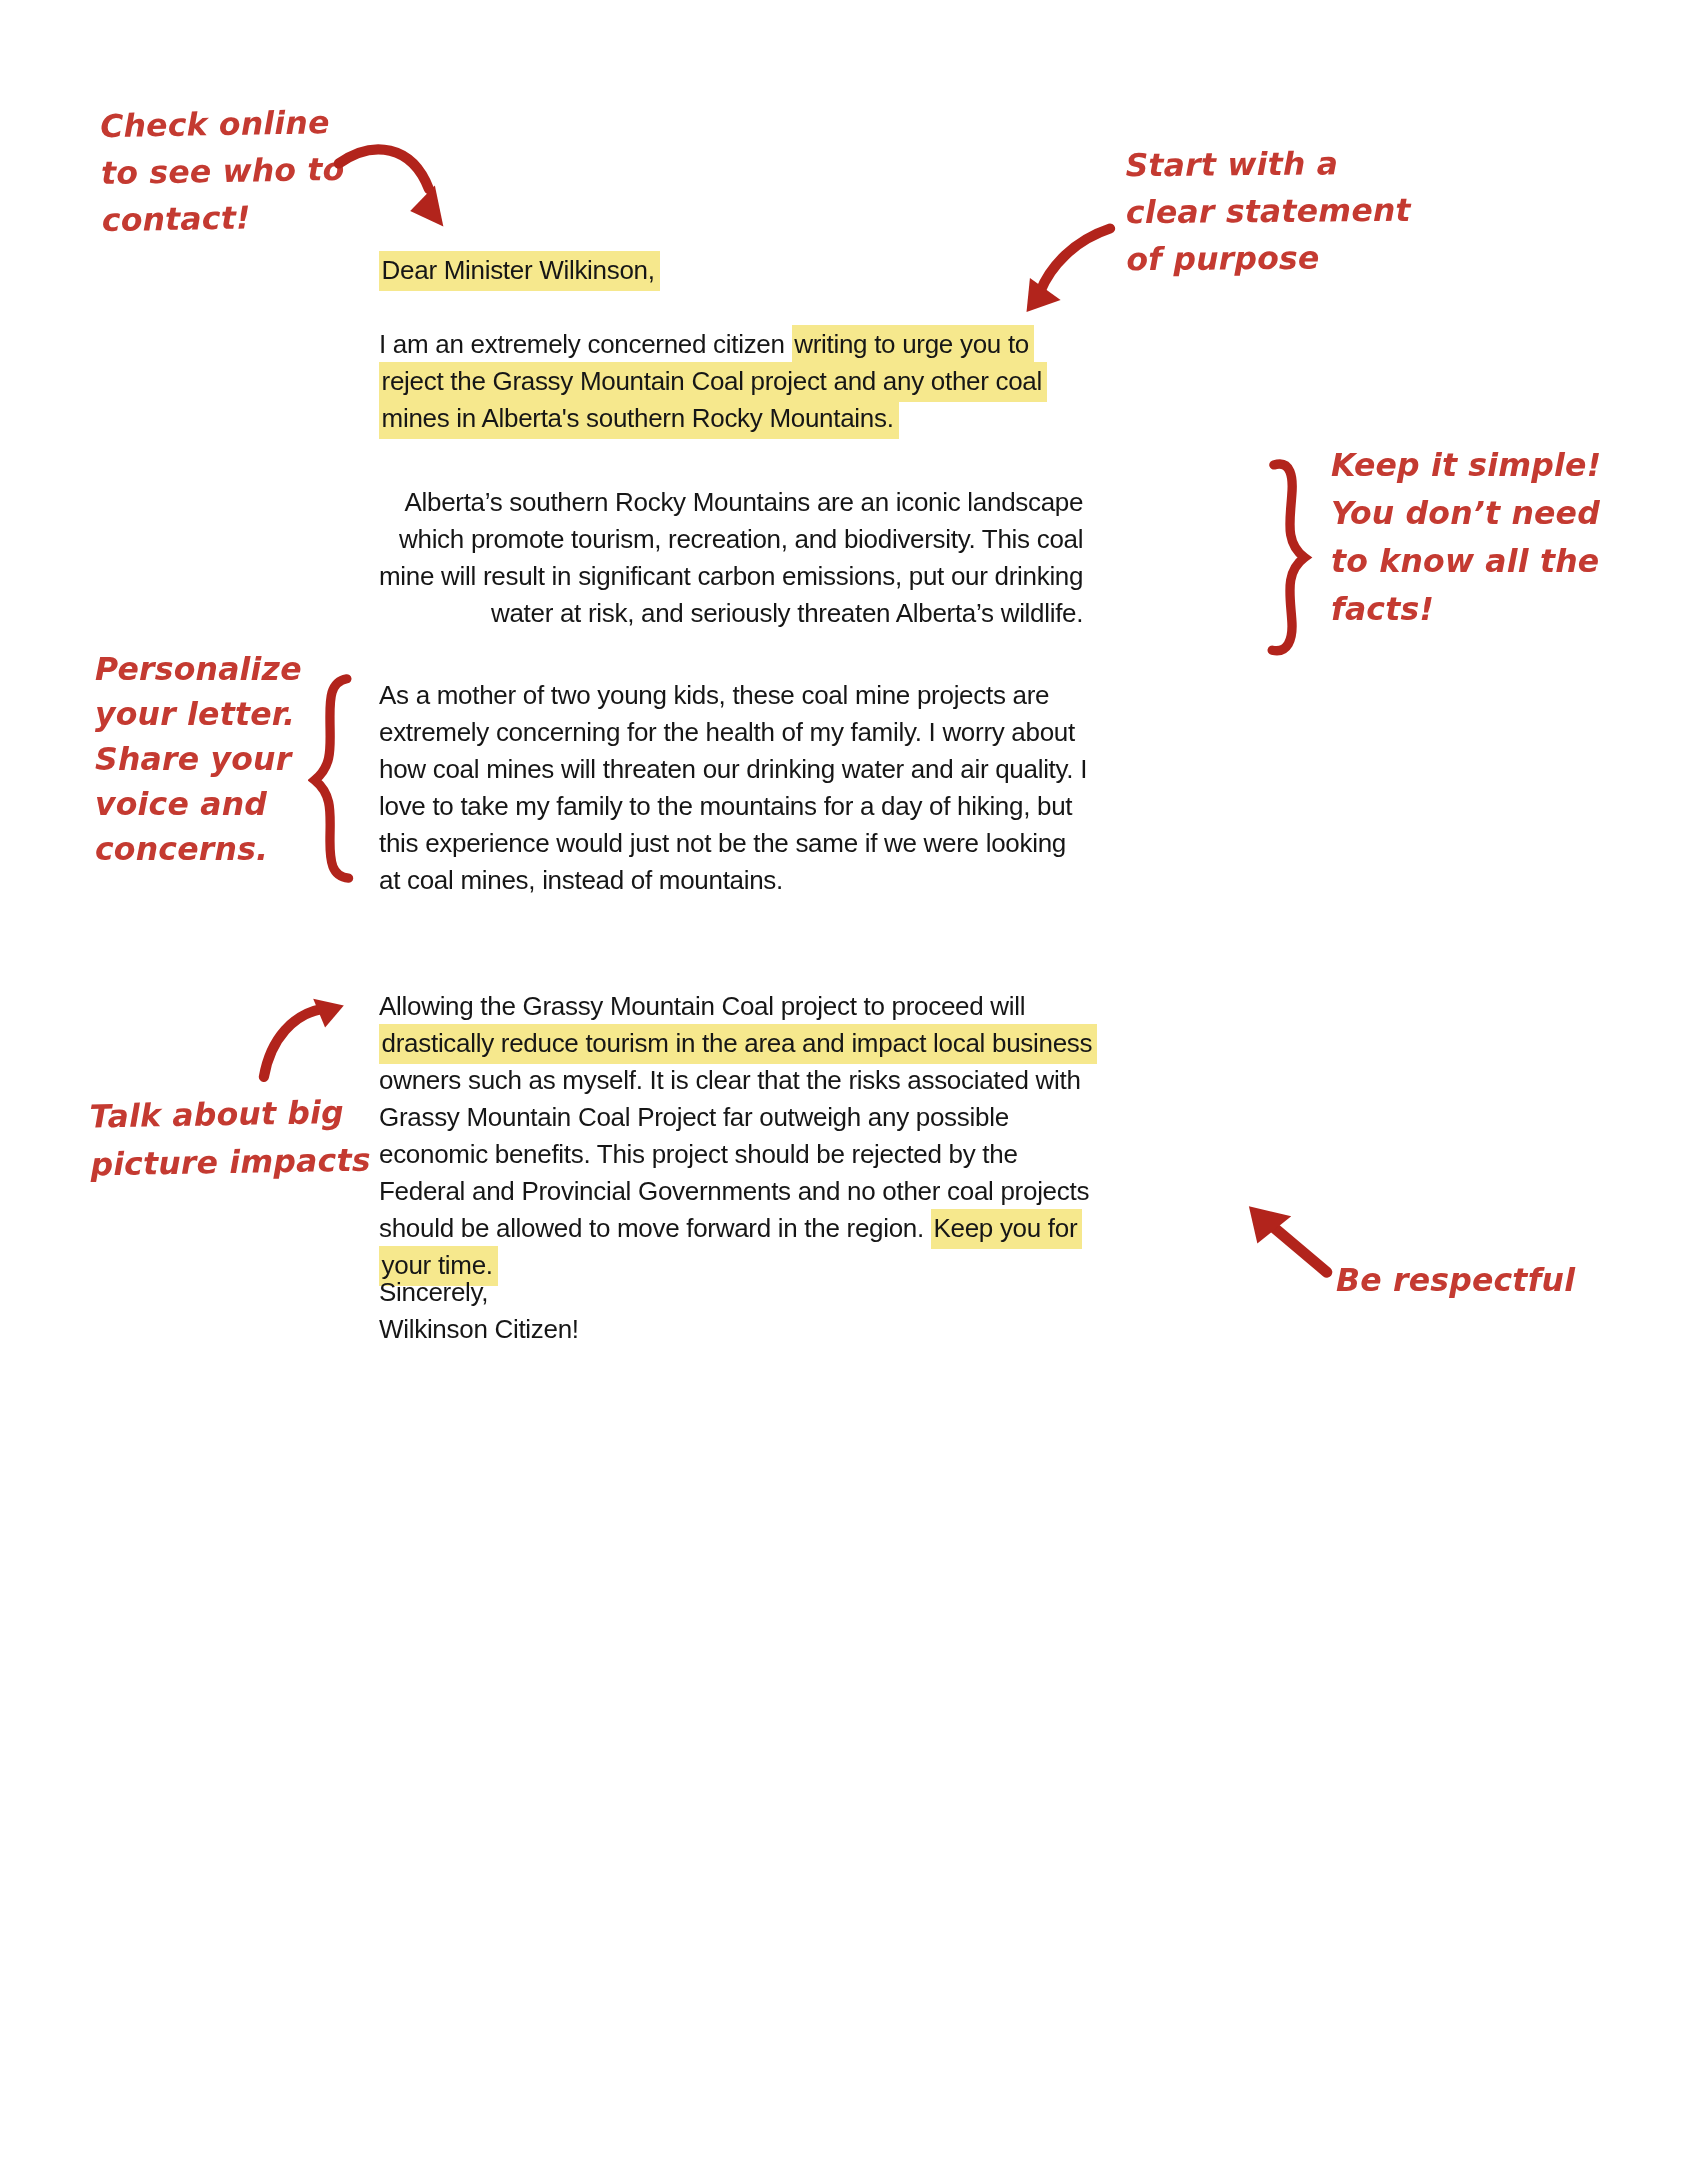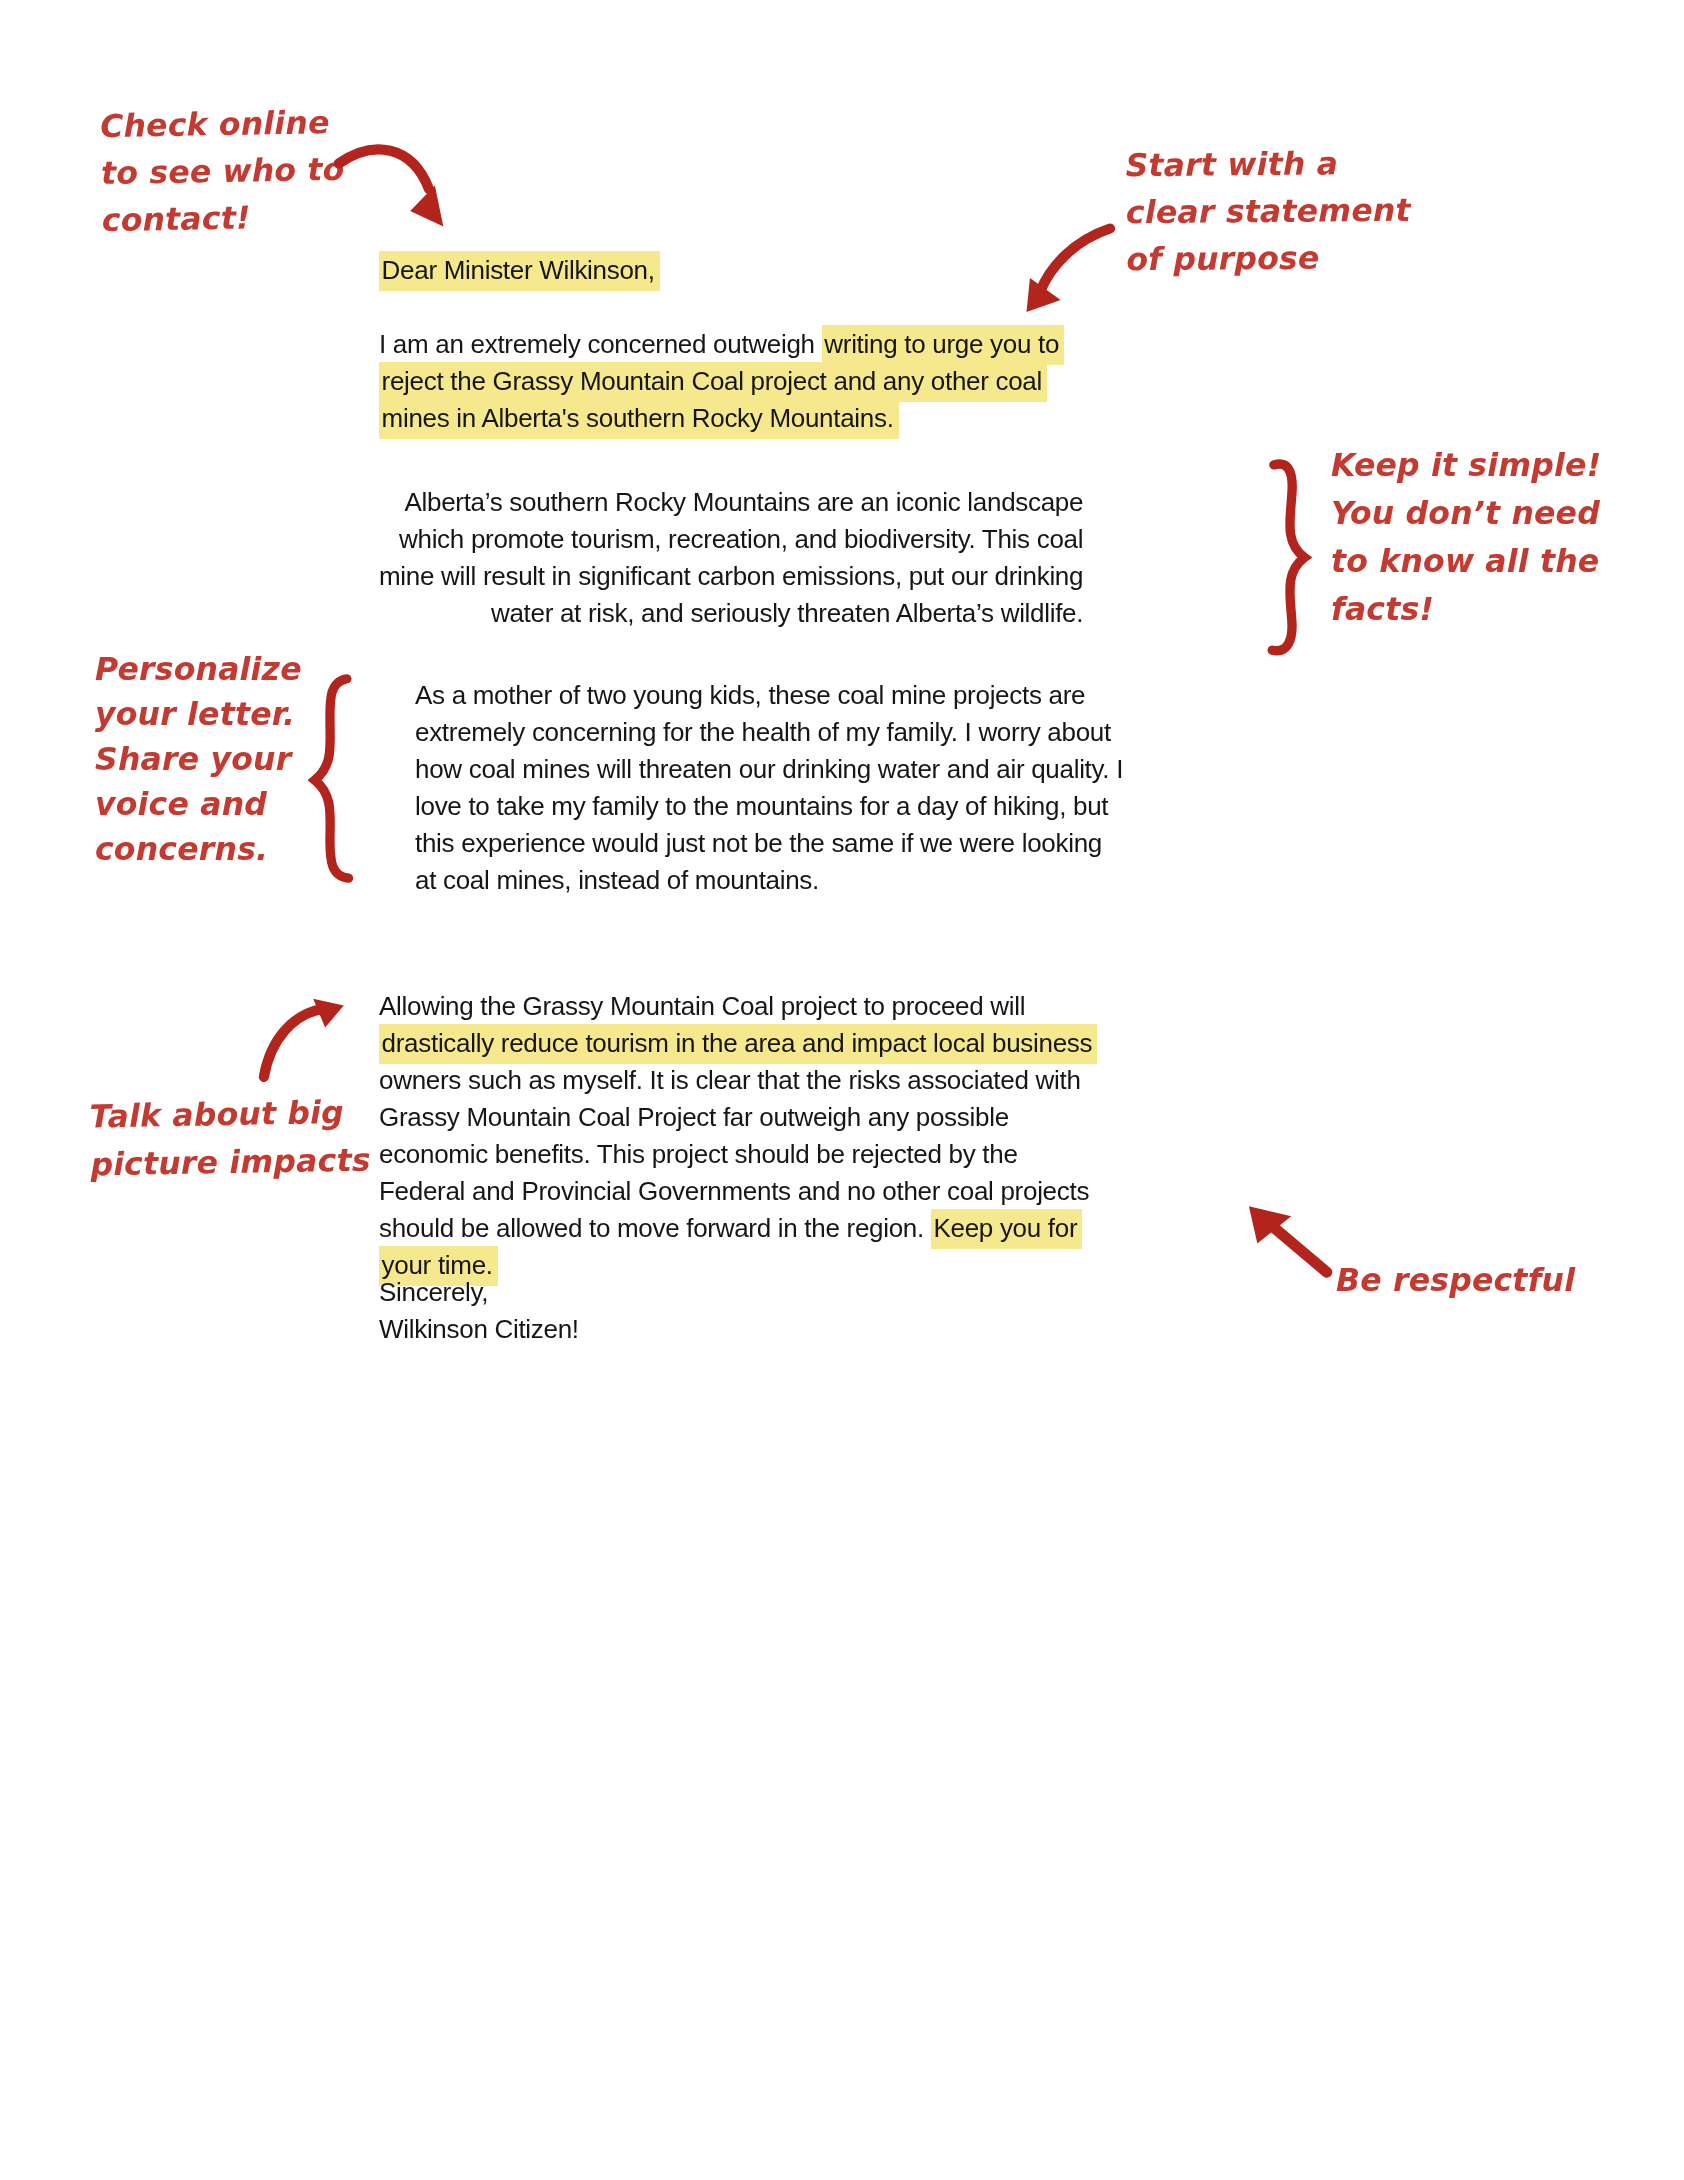--- a/index.html
+++ b/index.html
@@ -23,21 +23,21 @@
     line-height:37px;
     white-space:pre;
   }
   .line .hl{
     background:#f6e88d;
     padding:4.3px 5.1px 6px 2.6px;
   }
   .salutation{top:252px;}
   .p1{top:326px;}
   .p2{top:484px;text-align:right;}
-  .p3{top:677px;margin-left:36px;}
+  .p3{top:677px;}
   .p4{top:988px;}
   .signoff{top:1274px;}
   
   .ann{
     position:absolute;
     color:#c43a31;
     font-family:"DejaVu Sans",sans-serif;
     font-style:italic;
     font-weight:700;
     font-size:31.5px;
@@ -120,21 +120,21 @@
   <svg width="94" height="83" viewBox="0 0 110 98">
     <path d="M102,90 L38,36" stroke="#b2241c" stroke-width="13" fill="none" stroke-linecap="round"></path>
     <path d="M10,12 L20,56 L60,24 Z" fill="#b2241c"></path>
   </svg>
 </div>
 
 <div class="para salutation">
     <div class="line"><span class="hl">Dear Minister Wilkinson,</span></div>
   </div>
 <div class="para p1">
-    <div class="line"><span>I am an extremely concerned outweigh </span><span class="hl">writing to urge you to</span></div>
+    <div class="line"><span>I am an extremely concerned citizen </span><span class="hl">writing to urge you to</span></div>
     <div class="line"><span class="hl">reject the Grassy Mountain Coal project and any other coal</span></div>
     <div class="line"><span class="hl">mines in Alberta's southern Rocky Mountains.</span></div>
   </div>
 <div class="para p2">
     <div class="line"><span>Alberta’s southern Rocky Mountains are an iconic landscape</span></div>
     <div class="line"><span>which promote tourism, recreation, and biodiversity. This coal</span></div>
     <div class="line"><span>mine will result in significant carbon emissions, put our drinking</span></div>
     <div class="line"><span>water at risk, and seriously threaten Alberta’s wildlife.</span></div>
   </div>
 <div class="para p3">

